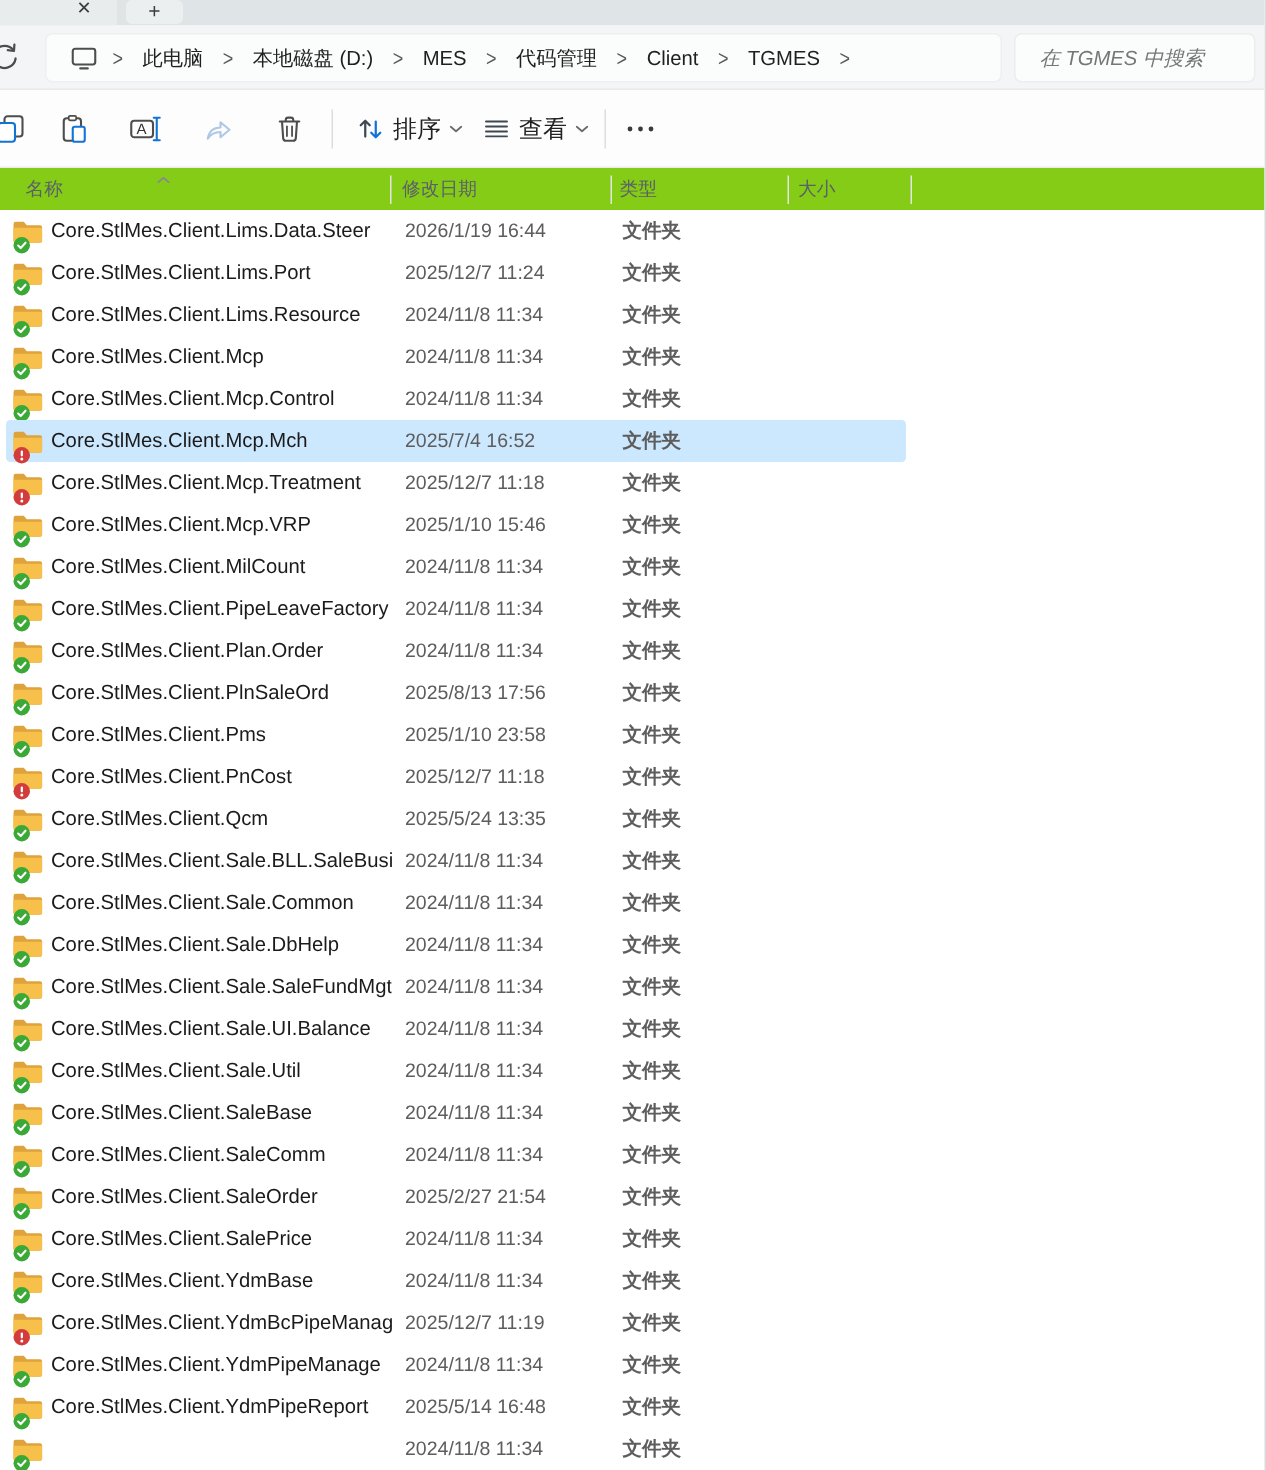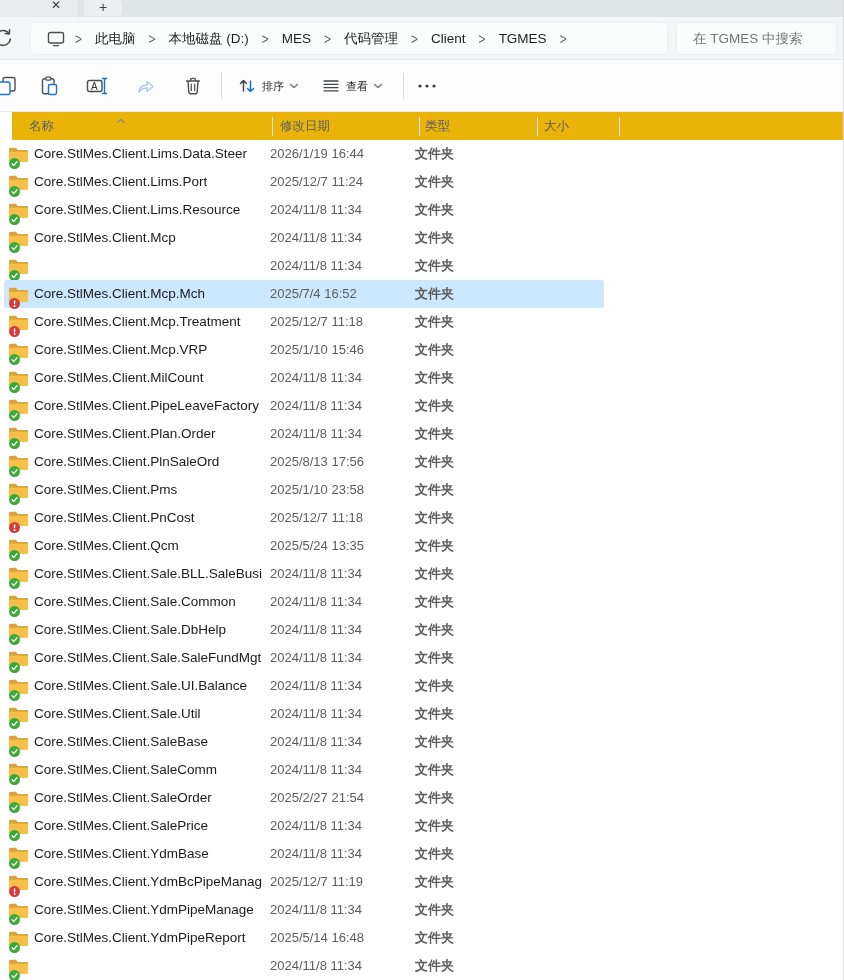--- a/index.html
+++ b/index.html
@@ -24,33 +24,33 @@
   .breadcrumb{position:absolute;left:30px;top:5px;width:638px;height:33px;background:#fbfcfc;
     border:1px solid #edeff0;border-radius:5px;display:flex;align-items:center;
     padding:0 8px;box-sizing:border-box;}
   .crumb-pc-icon{margin:0 6px 0 8px;display:flex;align-items:center;}
   .crumb-item{font-size:13.5px;color:#1f1f1f;padding:3px 9px;border-radius:4px;white-space:nowrap;cursor:default;}
   .crumb-sep{font-size:12px;color:#5a5a5a;padding:0 4px;transform:scaleY(1.25);}
   .search-box{position:absolute;left:676px;top:5px;width:161px;height:33px;background:#fbfcfc;
     border:1px solid #ebedee;border-radius:5px;display:flex;align-items:center;
     padding:0 14px;box-sizing:border-box;}
   .search-box input{border:none;outline:none;background:transparent;width:100%;
-    font-size:13.5px;color:#333;font-family:inherit;}
+    font-size:13.5px;color:#333;font-family:inherit;font-style:italic;}
   .search-box input::placeholder{color:#767676;opacity:1;}
   
   .toolbar{position:absolute;top:60px;left:0;right:0;height:52px;background:#fdfdfe;
     border-bottom:1px solid #ececec;box-sizing:border-box;}
   .tbtn{position:absolute;top:10px;width:32px;height:32px;border-radius:4px;
     display:flex;align-items:center;justify-content:center;}
   .tsep{position:absolute;top:13px;width:1px;height:26px;background:#dddddd;}
   .tgroup{position:absolute;top:10px;height:32px;border-radius:4px;display:flex;
     align-items:center;gap:5px;padding:0 6px;}
-  .tgroup .tlabel{font-size:11px;color:#222;}
+  .tgroup .tlabel{font-size:16px;color:#222;}
   
-  .header-row{position:absolute;top:112px;left:12px;right:0;height:28px;background:#eab308;}
+  .header-row{position:absolute;top:112px;left:0;right:0;height:28px;background:#84cc16;}
   .col-label{position:absolute;top:6px;font-size:12.5px;color:#5b6069;cursor:default;}
   .col-sep{position:absolute;top:5px;width:1px;height:19px;background:#e4e4e4;}
   .sort-caret{position:absolute;left:104px;top:-2px;}
   
   .rows{position:absolute;top:140px;left:0;width:844px;height:840px;}
   .row{position:relative;height:28px;width:600px;margin-left:4px;border-radius:3px;}
   .row.selected{background:#cce8ff;}
   .ficon{position:absolute;left:4px;top:5px;width:21px;height:18px;}
   .badge{position:absolute;left:1px;top:13px;width:11px;height:11px;border-radius:50%;
     display:flex;align-items:center;justify-content:center;}
@@ -267,20 +267,21 @@
         <path d="M1.5 3 h6.7 l2.1 2.4 h9.3 q1.5 0 1.5 1.5 v9.3 q0 1.6 -1.6 1.6 h-16.9 q-1.6 0 -1.6 -1.6 v-11.7 q0 -1.5 1.5 -1.5 z" fill="#dfa33c"></path>
         <path d="M.9 7.2 h20.2 v9 q0 1.6 -1.6 1.6 h-17 q-1.6 0 -1.6 -1.6 z" fill="#f7c04a"></path>
       </svg>
       <span class="badge">
         <svg class="badge-check" width="9" height="9" viewBox="0 0 9 9" fill="none">
           <path d="M2.1 4.7 L3.8 6.4 L7 2.8" stroke="#ffffff" stroke-width="1.4" stroke-linecap="round" stroke-linejoin="round"></path>
         </svg>
 
       </span>
     </span>
+    <span class="cell name">Core.StlMes.Client.Mcp.Control</span>
     <span class="cell date">2024/11/8 11:34</span>
     <span class="cell type">文件夹</span>
   </div>
     <div class="row selected" data-badge="exclamation">
     <span class="ficon">
       <svg width="21" height="18" viewBox="0 0 22 19">
         <path d="M1.5 3 h6.7 l2.1 2.4 h9.3 q1.5 0 1.5 1.5 v9.3 q0 1.6 -1.6 1.6 h-16.9 q-1.6 0 -1.6 -1.6 v-11.7 q0 -1.5 1.5 -1.5 z" fill="#dfa33c"></path>
         <path d="M.9 7.2 h20.2 v9 q0 1.6 -1.6 1.6 h-17 q-1.6 0 -1.6 -1.6 z" fill="#f7c04a"></path>
       </svg>
       <span class="badge">

